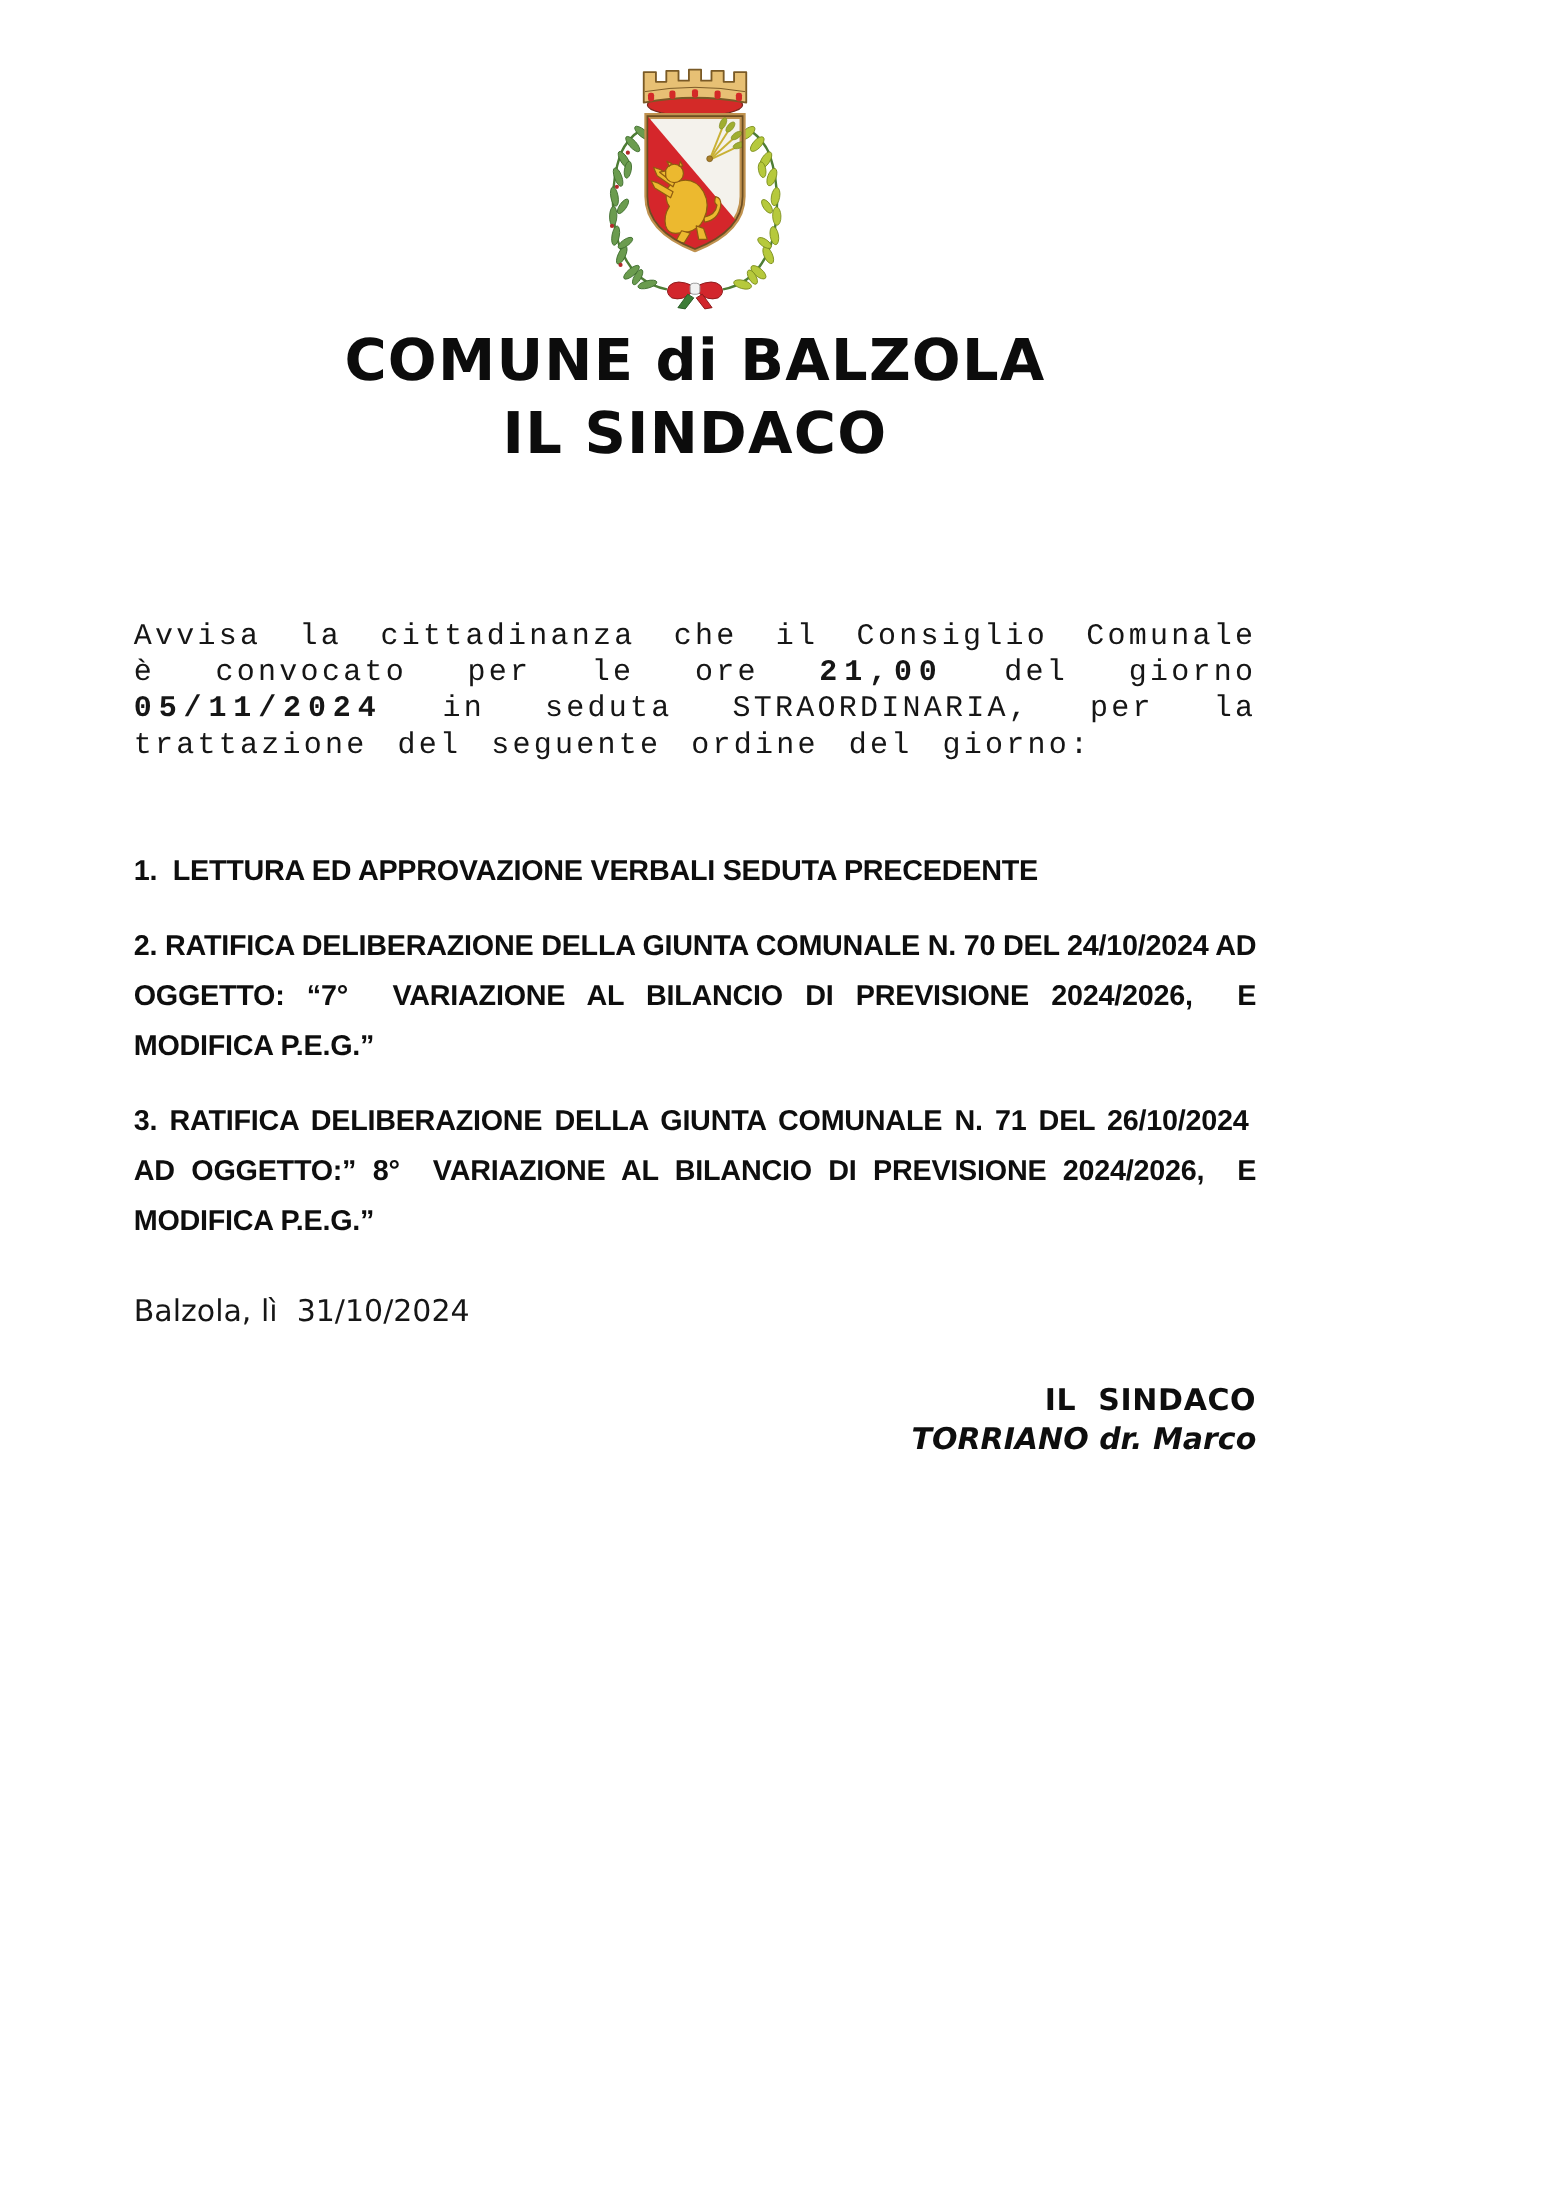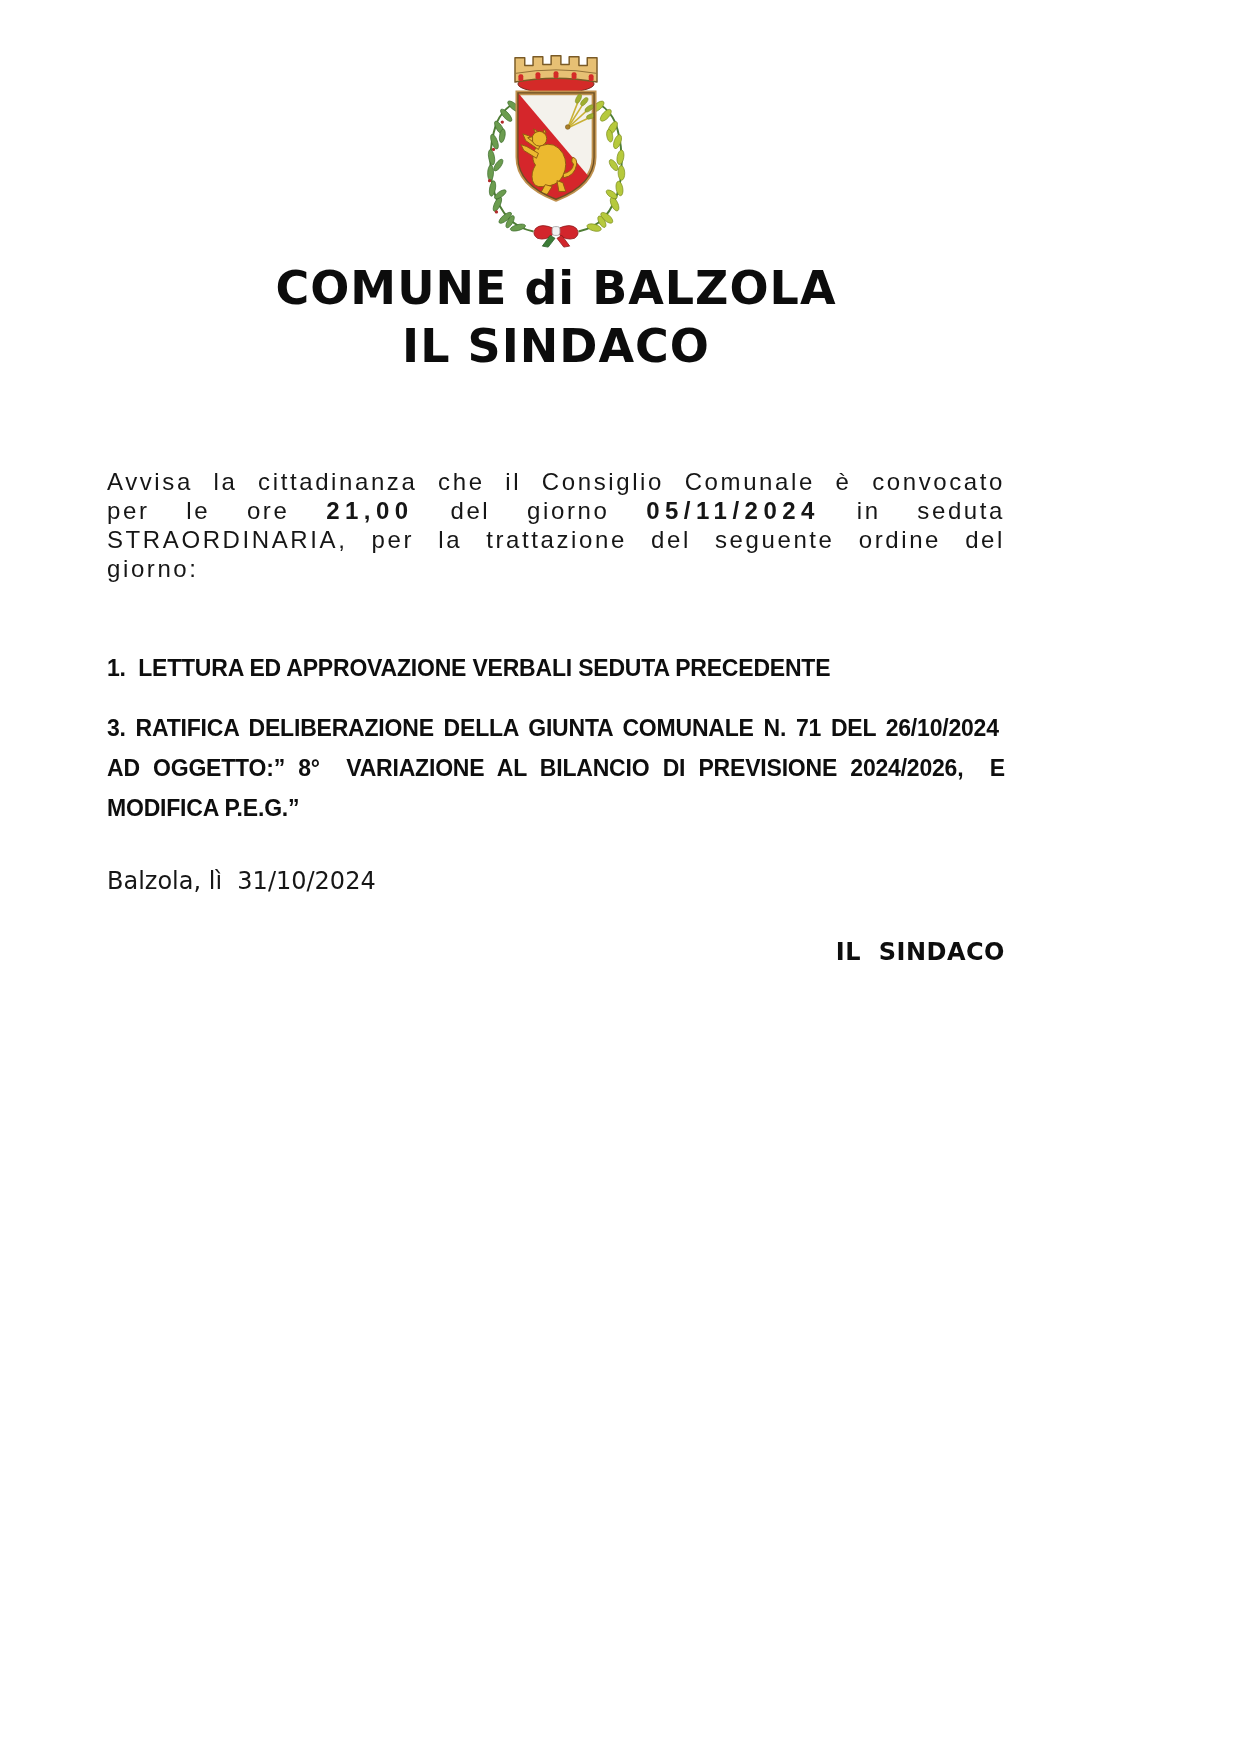--- a/index.html
+++ b/index.html
@@ -17,22 +17,22 @@
   .doc-title{
     text-align:center;
     font-family:"DejaVu Sans",sans-serif;
     font-weight:bold;
     font-size:46px;
     line-height:58px;
     letter-spacing:1px;
     color:#0c0c0c;
   }
   .intro{
-    margin-top:92px;
-    font-family:Liberation Sans, sans-serif;
+    margin-top:120px;
+    font-family:Liberation Mono, monospace;
     font-size:24px;
     line-height:29px;
     letter-spacing:2.6px;
     word-spacing:7px;
     text-align:justify;
     color:#161616;
   }
   .intro b{letter-spacing:5.5px;}
   .agenda{margin-top:65px;}
   .agenda p{
@@ -183,23 +183,25 @@
 
     <div class="doc-title">
       <div>COMUNE di BALZOLA</div>
       <div>IL SINDACO</div>
     </div>
 
     <p class="intro"><span>Avvisa la cittadinanza che il Consiglio Comunale è convocato per le ore </span><b>21,00</b><span> del giorno </span><b>05/11/2024</b><span> in seduta STRAORDINARIA, per la trattazione del seguente ordine del giorno:</span></p>
 
     <div class="agenda">
       <p>1.&nbsp; LETTURA ED APPROVAZIONE VERBALI SEDUTA PRECEDENTE</p>
+      <p>2. RATIFICA DELIBERAZIONE DELLA GIUNTA COMUNALE N. 70 DEL 24/10/2024 AD OGGETTO: “7°&nbsp; VARIAZIONE AL BILANCIO DI PREVISIONE 2024/2026,&nbsp; E MODIFICA P.E.G.”</p>
       <p>3. RATIFICA DELIBERAZIONE DELLA GIUNTA COMUNALE N. 71 DEL 26/10/2024&nbsp; AD OGGETTO:” 8°&nbsp; VARIAZIONE AL BILANCIO DI PREVISIONE 2024/2026,&nbsp; E MODIFICA P.E.G.”</p>
     </div>
 
     <div class="date-line">Balzola, lì&nbsp; 31/10/2024</div>
 
     <div class="signature">
       <div class="sig-title">IL&nbsp; SINDACO</div>
+      <div class="sig-name">TORRIANO dr. Marco</div>
     </div>
 
   </div>
 </div>
 
 </body></html>

